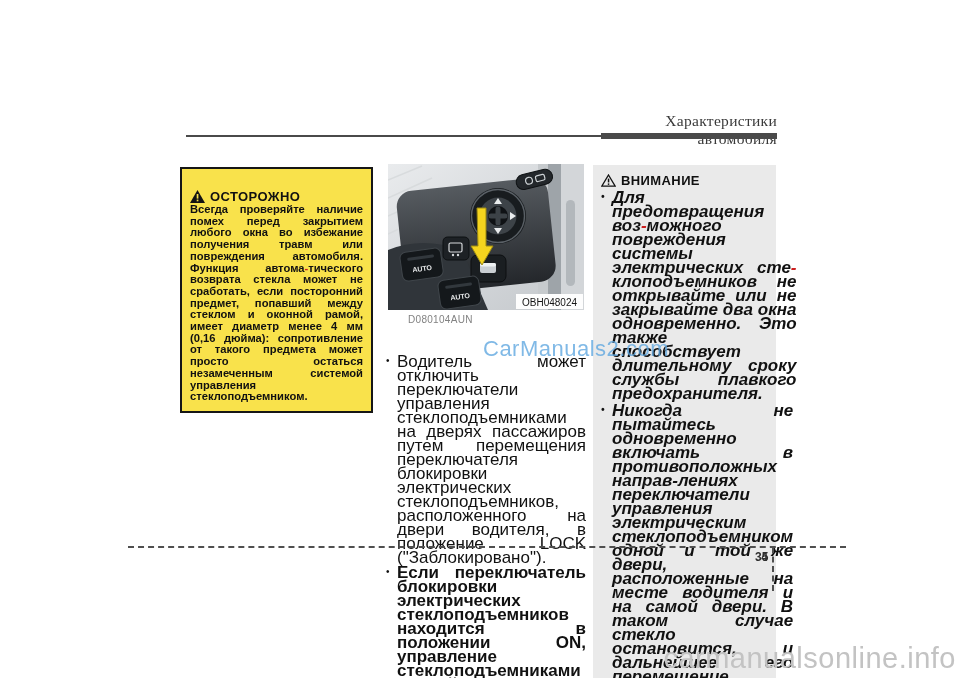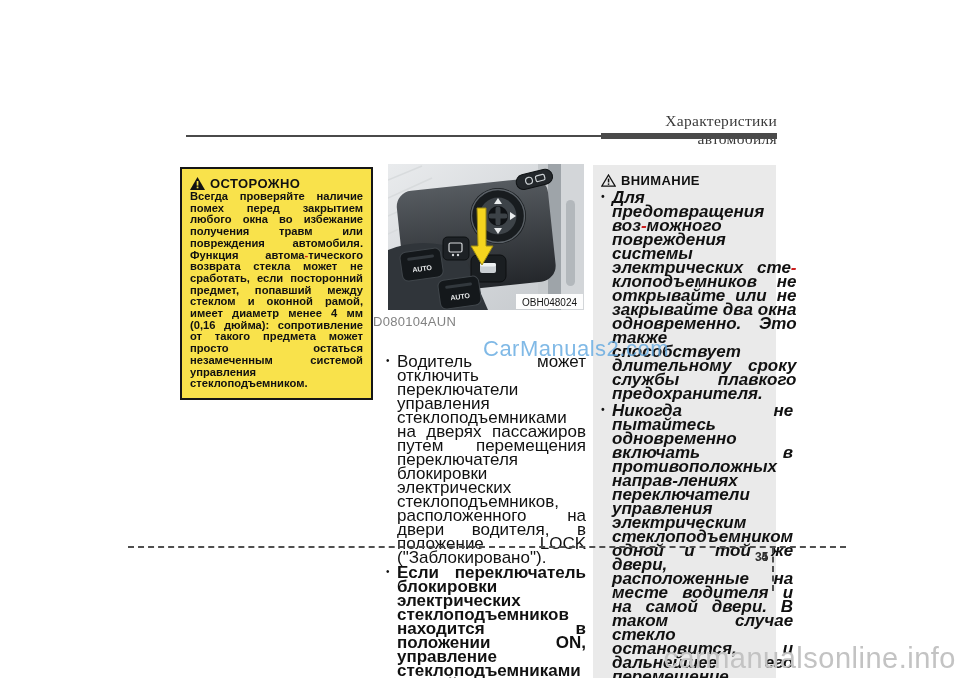--- a/index.html
+++ b/index.html
@@ -8,30 +8,30 @@
   #page { position:relative; width:960px; height:678px; background:#fff; overflow:hidden; }
 
   
   .header-title { position:absolute; left:602px; top:112px; width:175px; text-align:right;
     font-family:"Liberation Serif", serif; font-size:15.5px; color:#3a3a3a; letter-spacing:.3px; }
   .header-rule-thick { position:absolute; left:601px; top:133px; width:176px; height:6px; background:#4a4a4a; }
   .header-rule-thin  { position:absolute; left:186px; top:135px; width:415px; height:2px; background:#4a4a4a; }
 
   
   .caution-box { position:absolute; left:180px; top:167px; width:193px; background:#f9e24b;
-    border:2px solid #161616; padding:7px 8px 8px; }
+    border:2px solid #161616; padding:20px 8px 8px; }
   .box-title-row { display:flex; align-items:center; gap:5px; }
   .box-title { font-size:13px; font-weight:bold; color:#111; letter-spacing:.4px; }
   .caution-body { margin-top:0; font-size:11.2px; font-weight:bold; color:#111;
     text-align:justify; line-height:11.7px; }
   .warn-icon svg { display:block; }
 
   
   .figure-wrap { position:absolute; left:388px; top:164px; width:196px; height:146px; }
-  .figure-ref  { position:absolute; left:373px; top:314px; font-size:13px; color:#828282; letter-spacing:.3px; }
+  .figure-ref  { position:absolute; left:408px; top:314px; font-size:10px; color:#828282; letter-spacing:.3px; }
   .section-title { position:absolute; left:386px; top:327px; width:200px; font-size:11.6px;
     font-weight:bold; font-style:italic; color:#111; line-height:13px; }
   .section-bullets { position:absolute; left:386px; top:355px; width:200px; }
   .bullet { display:flex; margin-bottom:1px; }
   .bullet-marker { width:11px; flex:0 0 11px; font-size:10px; line-height:11.7px; color:#111; }
   .bullet-text { flex:1; font-size:17px; line-height:14px; color:#111; text-align:justify; }
   .bullet-text.bold { font-weight:bold; }
 
   
   .attention-box { position:absolute; left:593px; top:165px; width:183px; background:#eaeaea;

